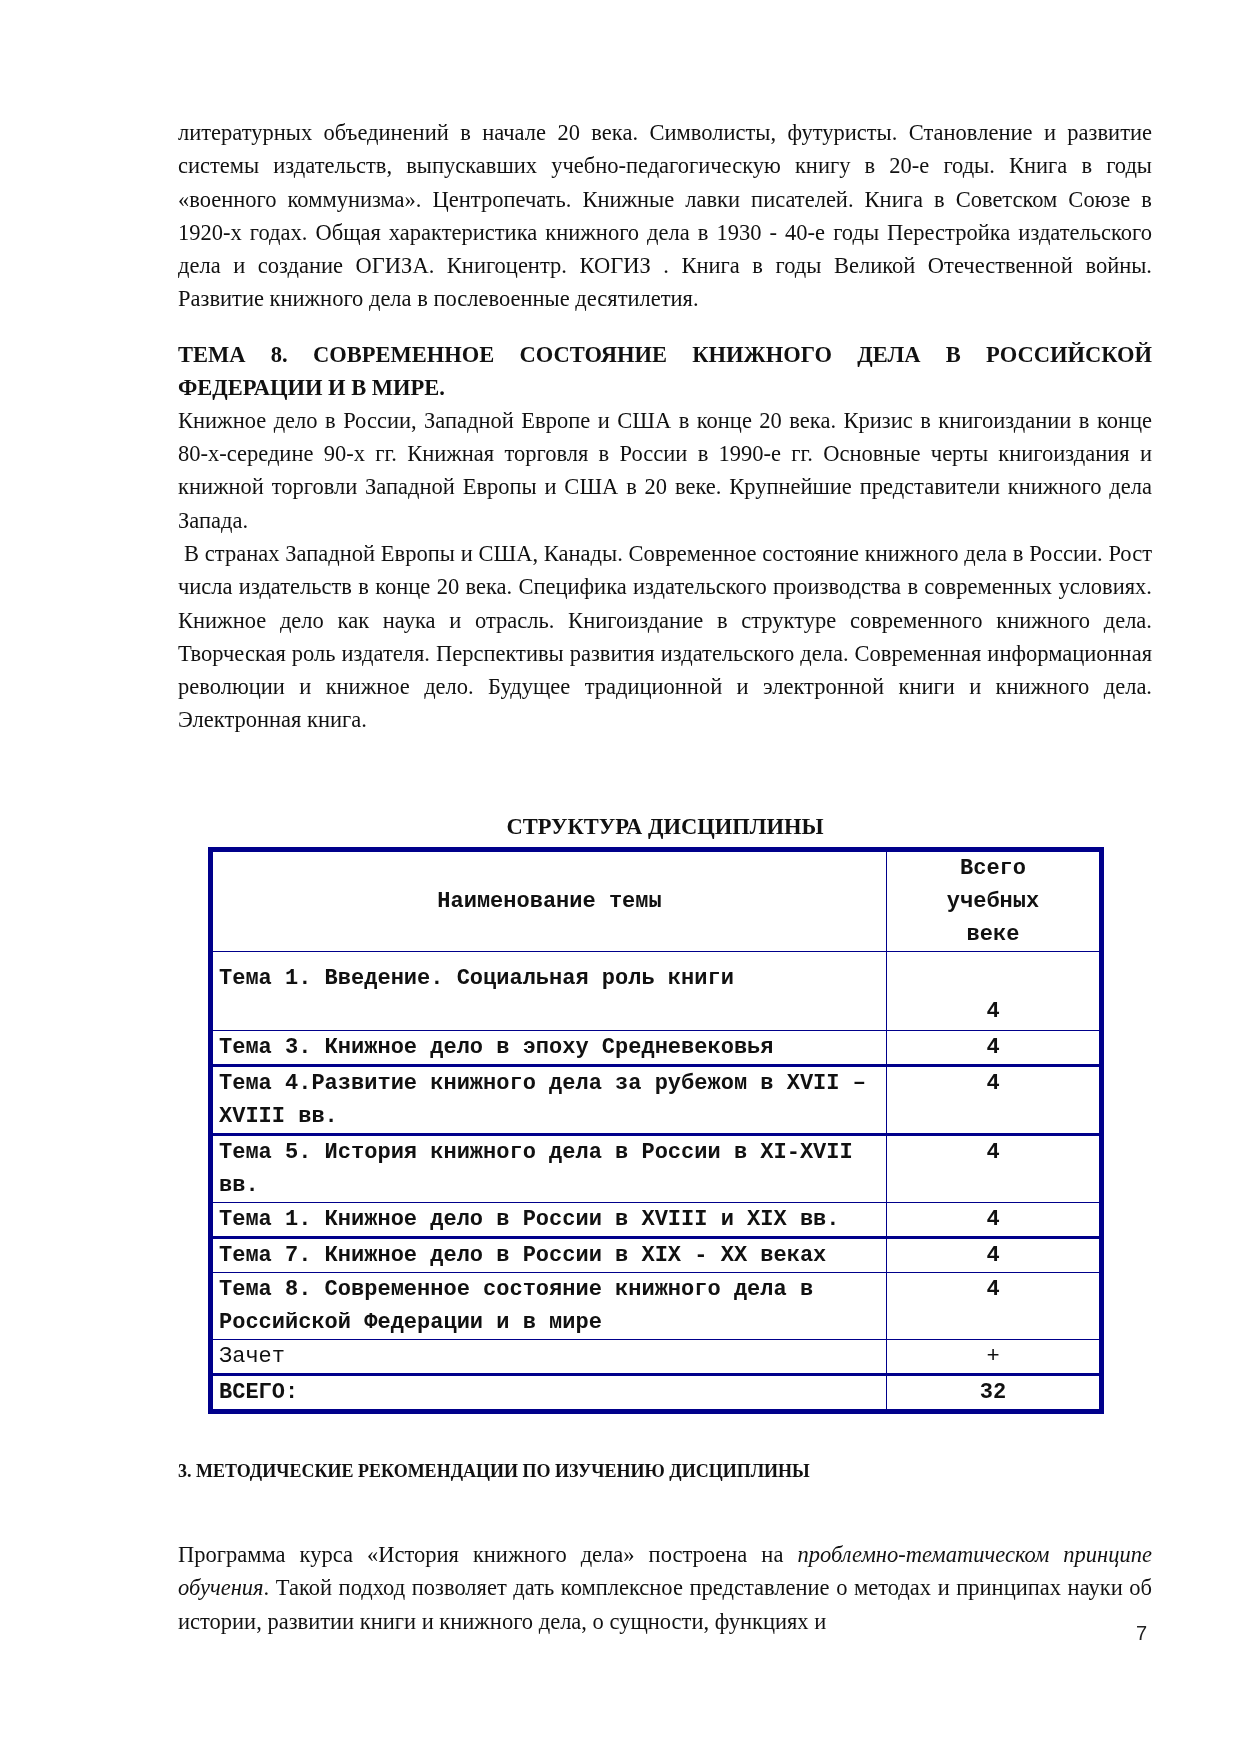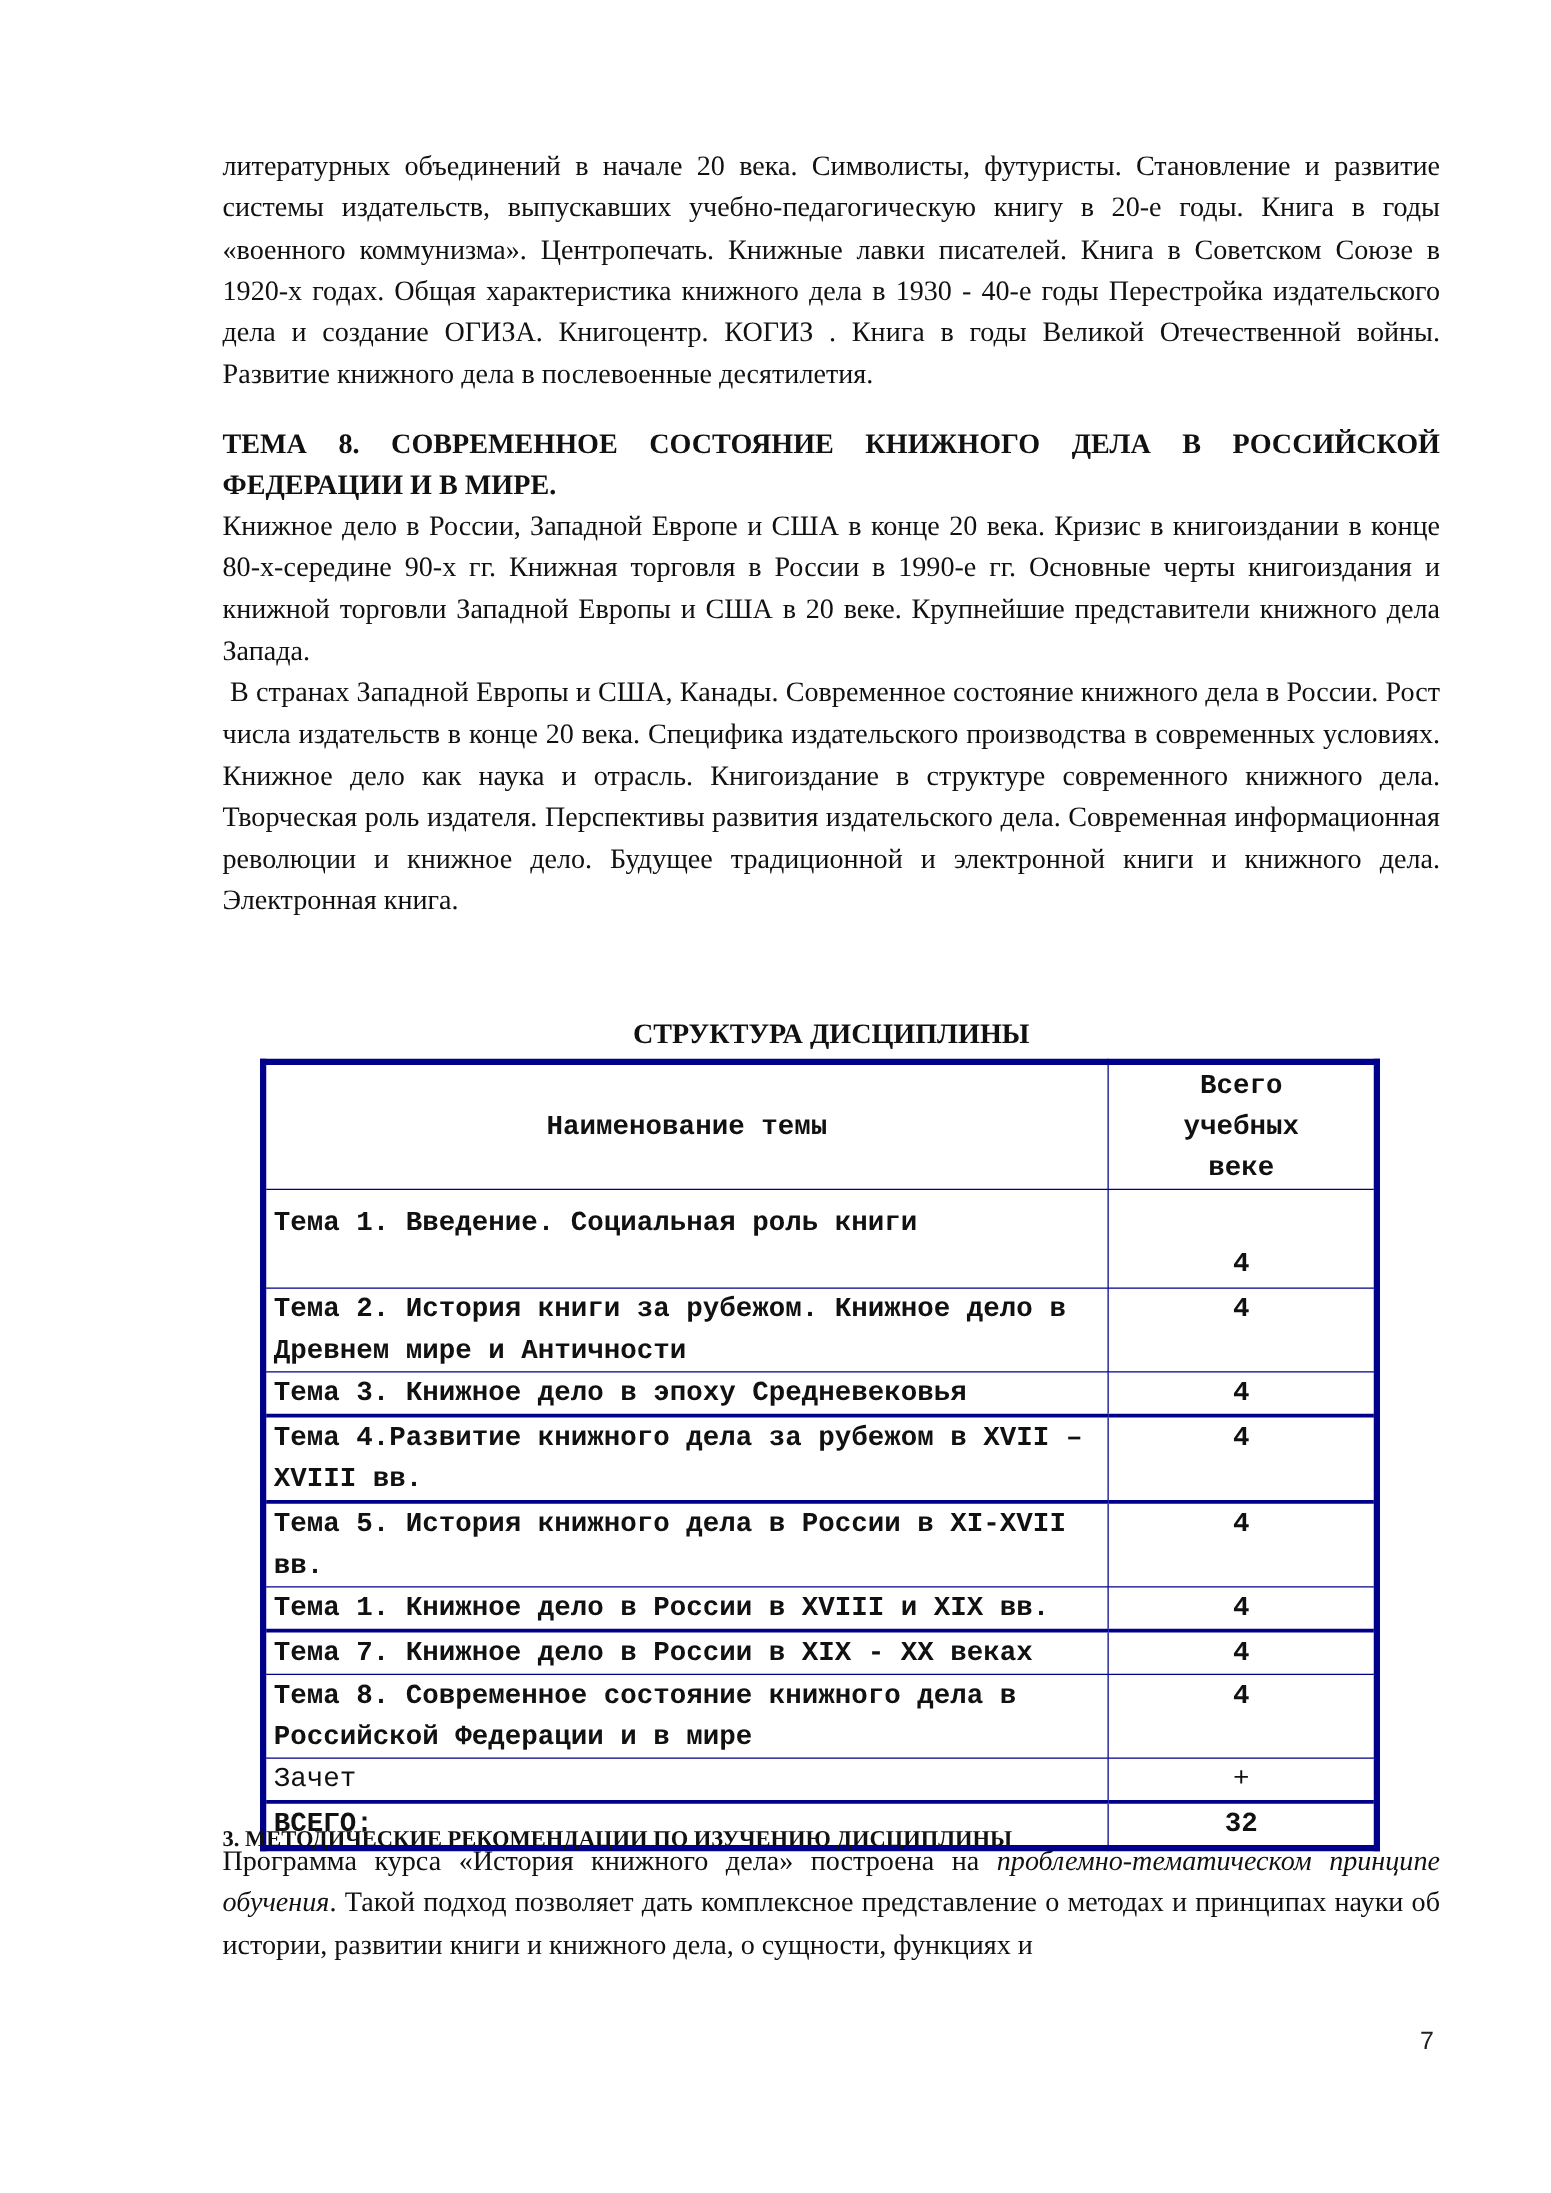--- a/index.html
+++ b/index.html
@@ -82,21 +82,21 @@
       top: 1456px;
       width: 974px;
       font-size: 18px;
       font-weight: bold;
       line-height: 30px;
       margin: 0;
     }
     #section3-p {
       position: absolute;
       left: 178px;
-      top: 1472px;
+      top: 1538px;
       width: 974px;
     }
     .italic { font-style: italic; }
     #page-number {
       position: absolute;
       left: 1136px;
       top: 1622px;
       font-family: "Liberation Sans", "DejaVu Sans", sans-serif;
       font-size: 20px;
       color: #222222;
@@ -121,24 +121,20 @@
       <th class="col-hours">
         <div>Всего</div>
         <div>учебных</div>
         <div>веке</div>
       </th>
     </tr>
   </thead>
   <tbody>
     <tr class="row-first">
       <td class="name">Тема 1. Введение. Социальная роль книги</td>
-      <td class="hours">4</td>
-    </tr>
-    <tr>
-      <td class="name">Тема 2. История книги за рубежом. Книжное дело в Древнем мире и Античности</td>
       <td class="hours">4</td>
     </tr>
     <tr>
       <td class="name">Тема 3. Книжное дело в эпоху Средневековья</td>
       <td class="hours">4</td>
     </tr>
     <tr class="thick-top">
       <td class="name">Тема 4.Развитие книжного дела за рубежом в XVII – XVIII вв.</td>
       <td class="hours">4</td>
     </tr>

